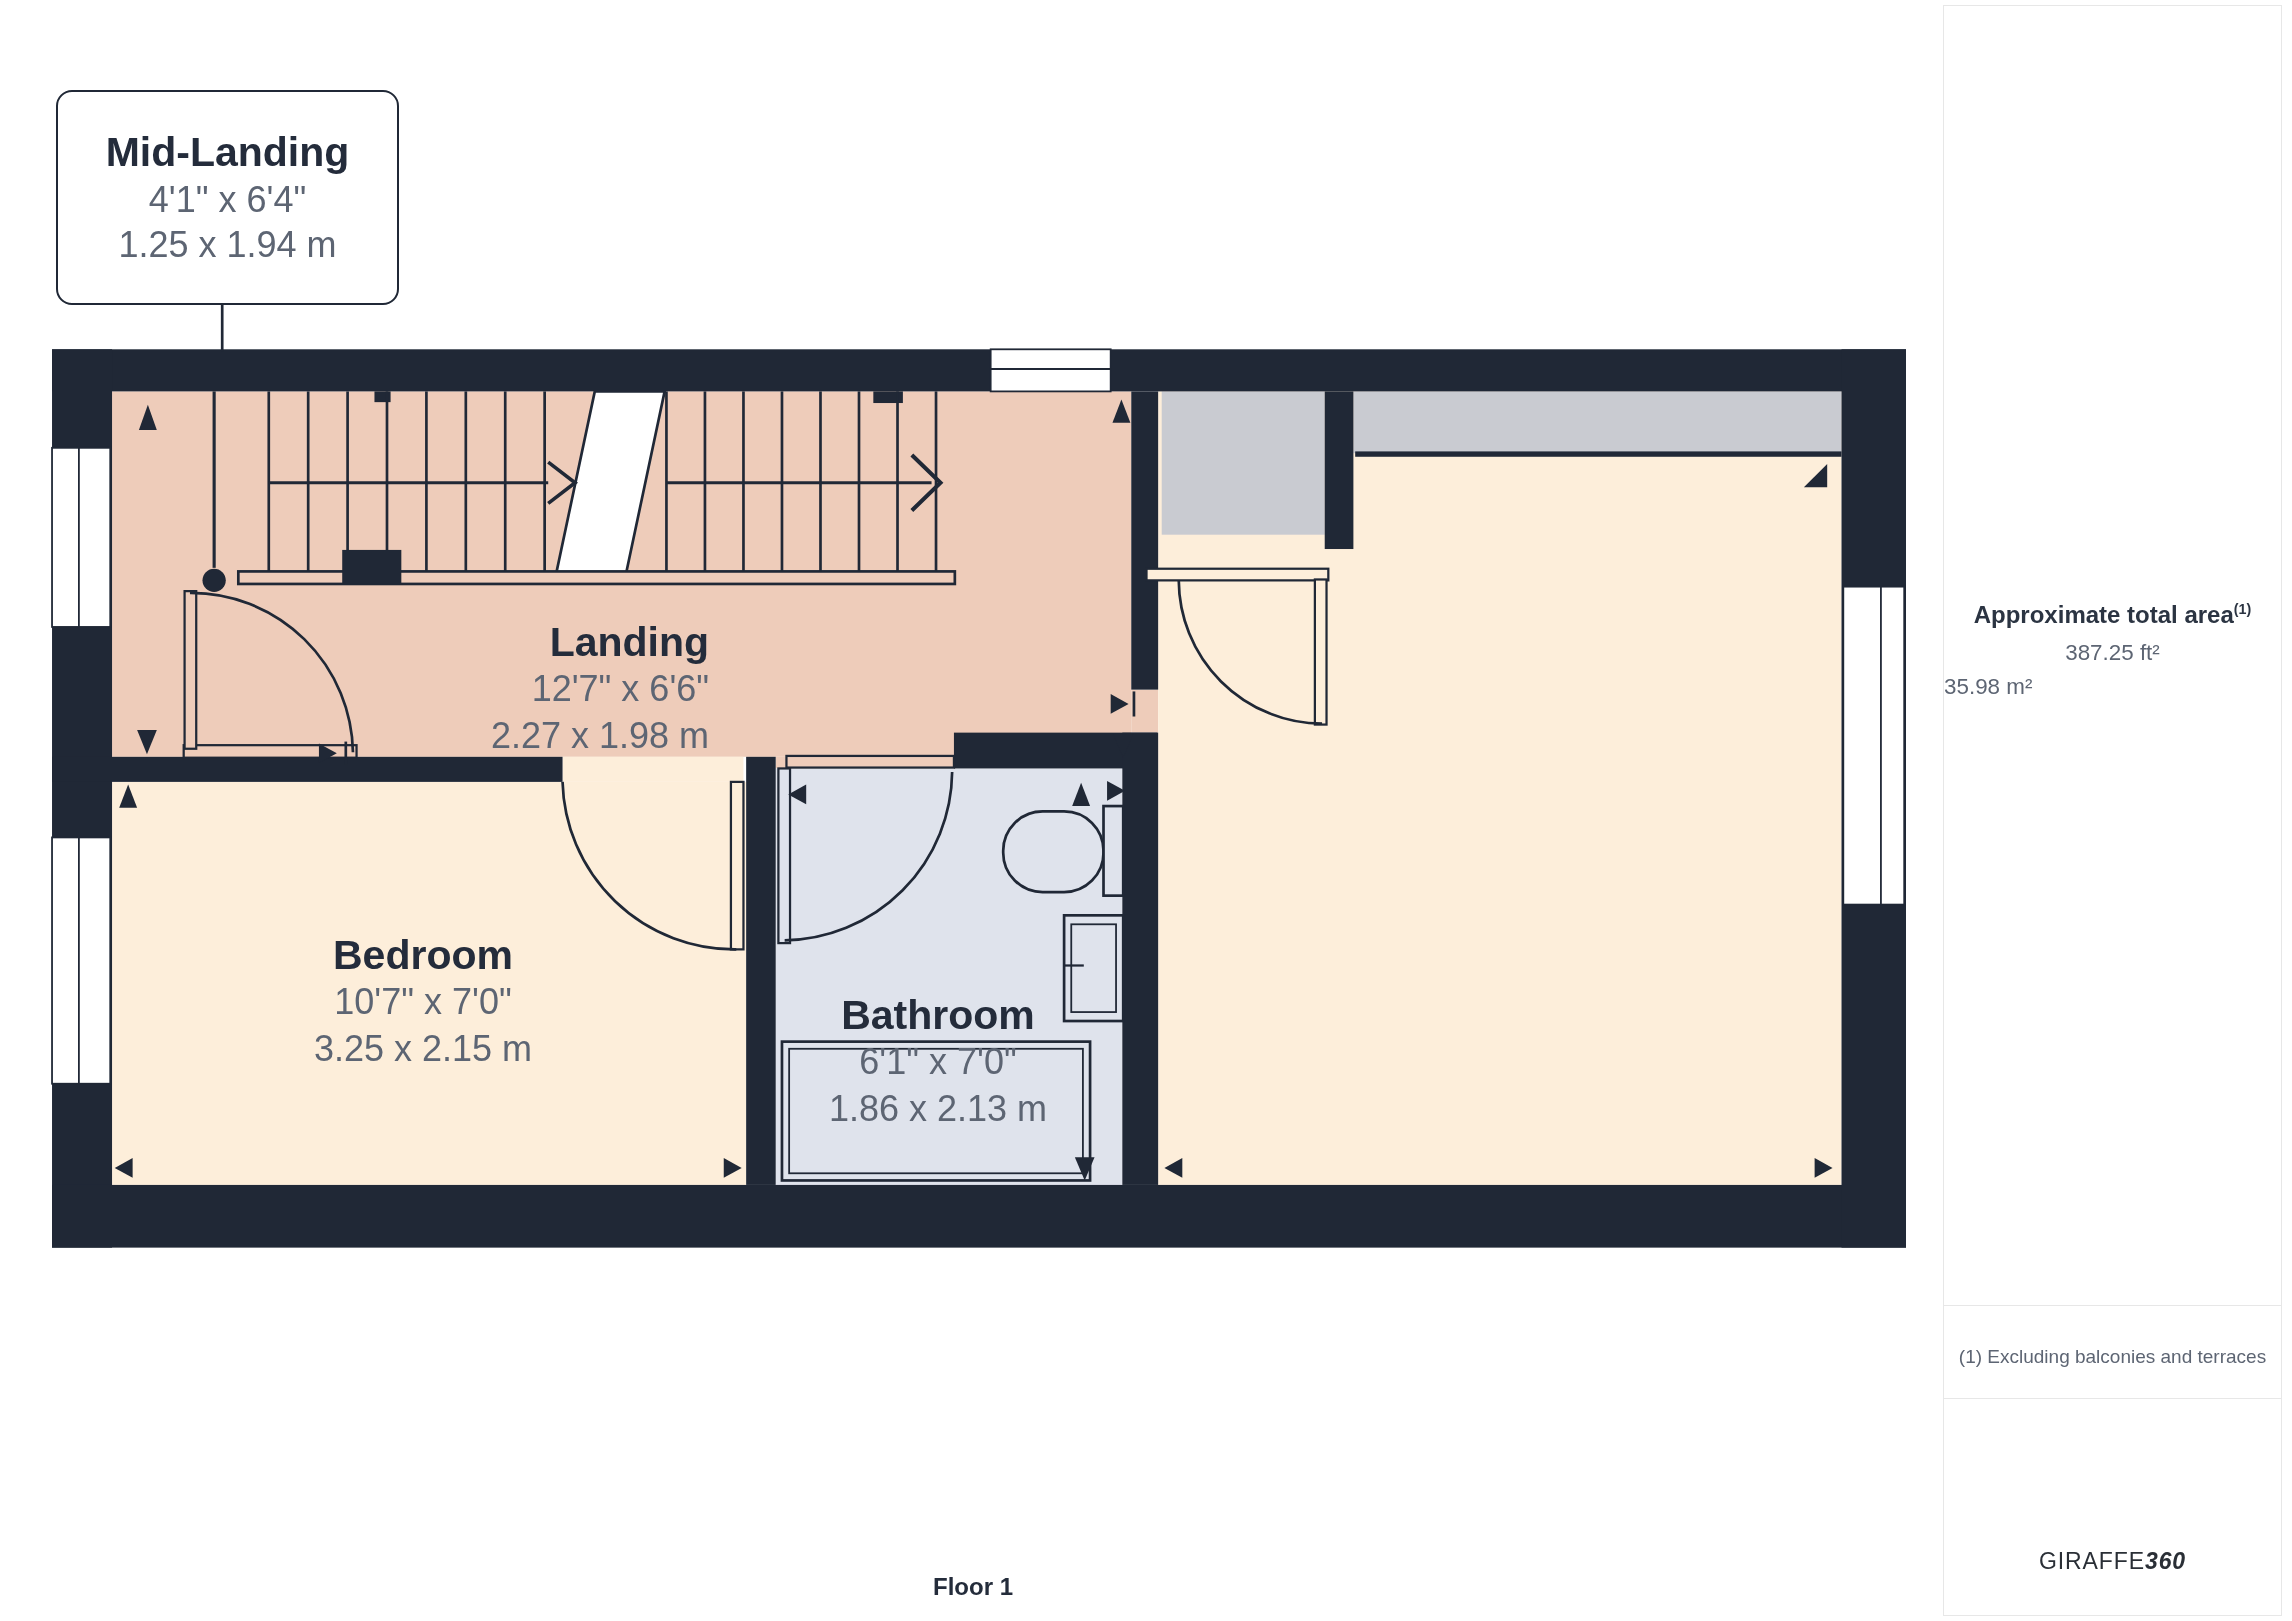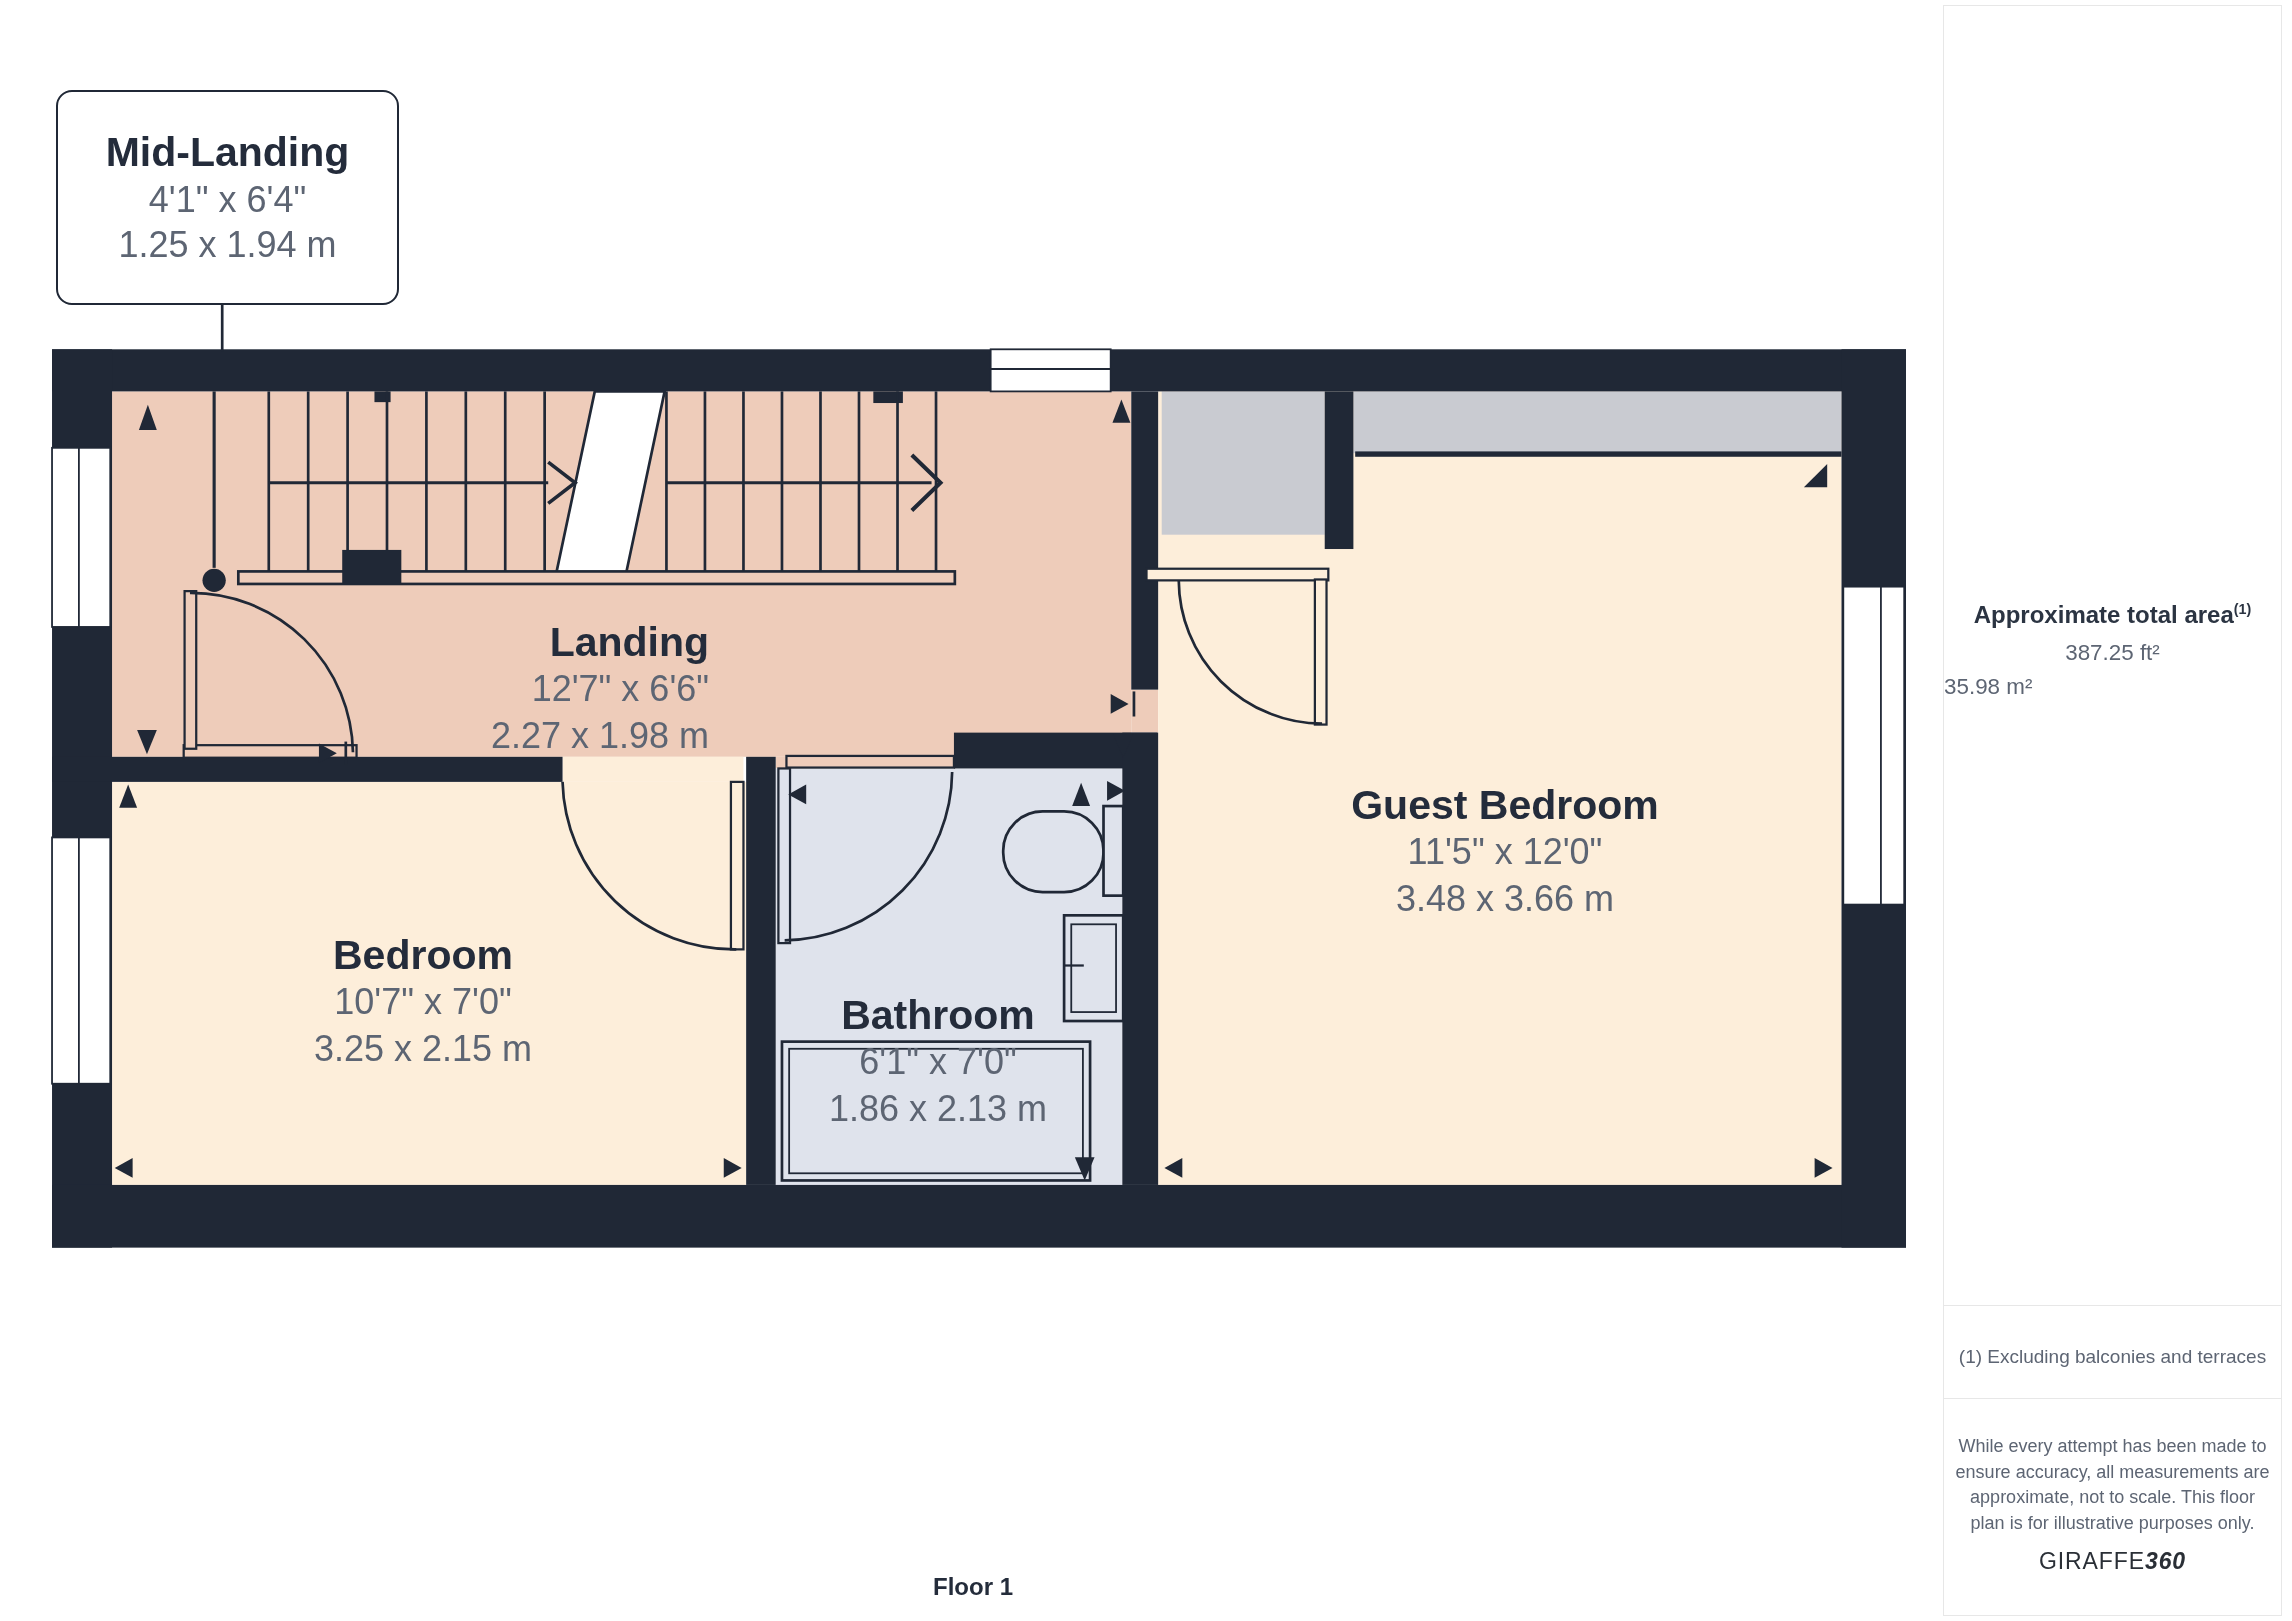--- a/index.html
+++ b/index.html
@@ -169,41 +169,30 @@
     <div class="room-dims">10'7" x 7'0"</div>
     <div class="room-dims">3.25 x 2.15 m</div>
   </div>
 
   <div class="label" style="left:938px;top:991px;">
     <div class="room-title">Bathroom</div>
     <div class="room-dims">6'1" x 7'0"</div>
     <div class="room-dims">1.86 x 2.13 m</div>
   </div>
 
-  <div class="label" style="left:1505px;top:781px;">
-    <div class="room-title">Guest Bedroom</div>
-    <div class="room-dims">11'5" x 12'0"</div>
-    <div class="room-dims">3.48 x 3.66 m</div>
-  </div>
 
   <div class="sidebar">
     <div class="sb-title">
       <span>Approximate total area</span><sup>(1)</sup>
     </div>
     <div class="sb-ft">387.25 ft²</div>
     <div class="sb-m">35.98 m²</div>
     <div class="divider" style="top:1299px;"></div>
     <div class="sb-note">(1) Excluding balconies and terraces</div>
     <div class="divider" style="top:1392px;"></div>
-    <div class="sb-disc">
-      <div>While every attempt has been made to</div>
-      <div>ensure accuracy, all measurements are</div>
-      <div>approximate, not to scale. This floor</div>
-      <div>plan is for illustrative purposes only.</div>
-    </div>
     <div class="sb-brand">
       <span>GIRAFFE</span><span class="b">360</span>
     </div>
   </div>
 
   <div class="floor-label">Floor 1</div>
 
 </div>
 
 

